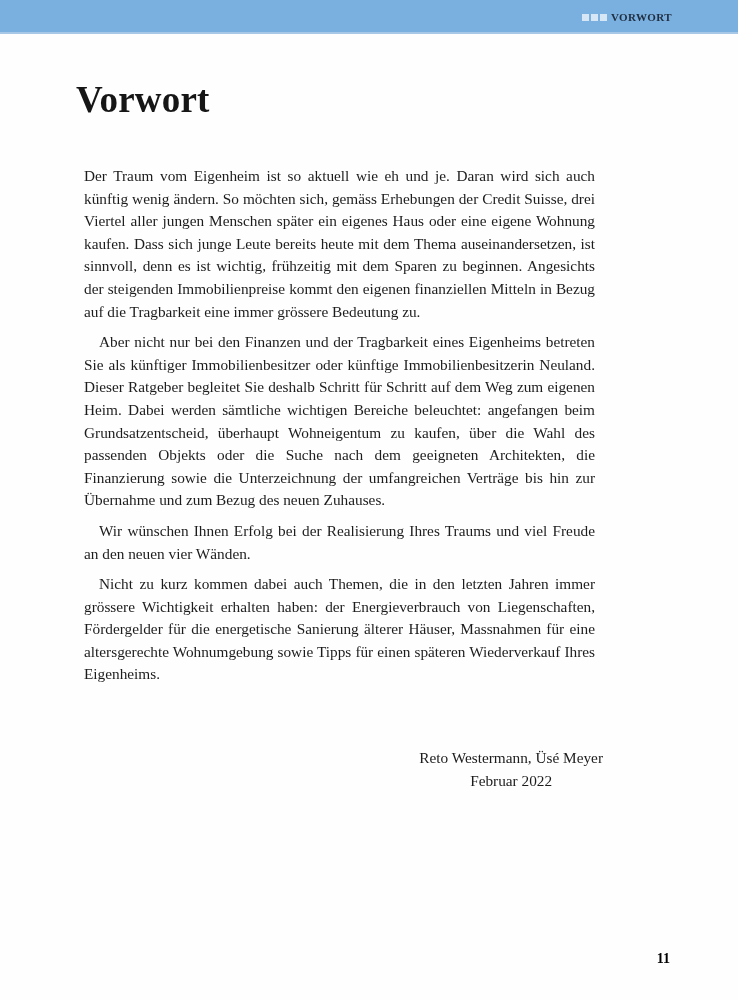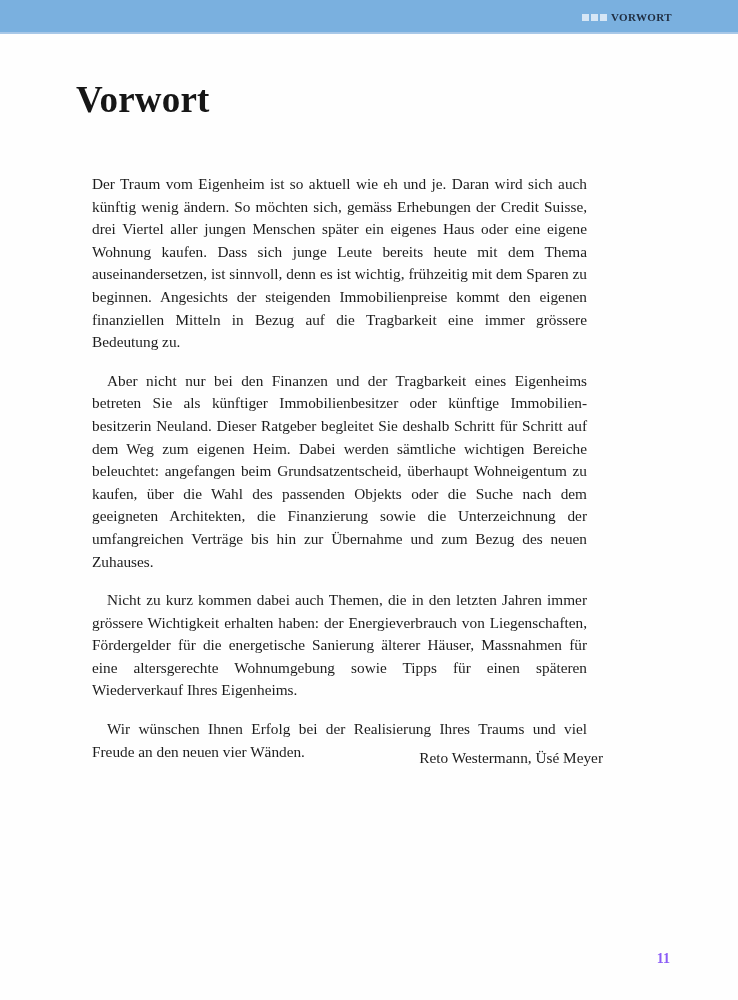--- a/index.html
+++ b/index.html
@@ -63,62 +63,63 @@
       position: absolute;
       left: 76px;
       top: 157px;
       width: 527px;
       font-size: 15.3px;
       line-height: 22.6px;
       text-align: justify;
       hyphens: manual;
     }
     .body-text p {
-      margin: 16px;
+      margin: 8px;
       text-indent: 15px;
     }
     .body-text p.first {
       text-indent: 0;
     }
     .signature {
       position: absolute;
       right: 135px;
       top: 747px;
       text-align: center;
       font-size: 15.3px;
       line-height: 22.6px;
     }
     .page-number {
       position: absolute;
       right: 68px;
       top: 951px;
       font-weight: bold;
       font-size: 14px;
-      color: #8b5cf6;
+      color: #000000;
       text-align: center;
     }
   </style>
 </head>
 <body>
 
 <div class="header-bar">
   <div class="header-label">
     <span class="sq"></span>
     <span class="sq"></span>
     <span class="sq last"></span>
     <span class="header-text">VORWORT</span>
   </div>
 </div>
 
 <h1 class="title">Vorwort</h1>
 
 <div class="body-text">
   <p class="first">Der Traum vom Eigenheim ist so aktuell wie eh und je. Daran wird sich auch künftig wenig ändern. So möchten sich, gemäss Erhebungen der Credit Suisse, drei Viertel aller jungen Menschen später ein eigenes Haus oder eine eigene Wohnung kaufen. Dass sich junge Leute bereits heute mit dem Thema auseinandersetzen, ist sinnvoll, denn es ist wichtig, früh­zeitig mit dem Sparen zu beginnen. Angesichts der steigenden Immobilien­preise kommt den eigenen finanziellen Mitteln in Bezug auf die Tragbar­keit eine immer grössere Bedeutung zu.</p>
   <p>Aber nicht nur bei den Finanzen und der Tragbarkeit eines Eigenheims betreten Sie als künftiger Immobilienbesitzer oder künftige Immobilien­besitzerin Neuland. Dieser Ratgeber begleitet Sie deshalb Schritt für Schritt auf dem Weg zum eigenen Heim. Dabei werden sämtliche wichti­gen Bereiche beleuchtet: angefangen beim Grundsatzentscheid, über­haupt Wohneigentum zu kaufen, über die Wahl des passenden Objekts oder die Suche nach dem geeigneten Architekten, die Finanzierung sowie die Unterzeichnung der umfangreichen Verträge bis hin zur Übernahme und zum Bezug des neuen Zuhauses.</p>
+  <p>Wir wünschen Ihnen Erfolg bei der Realisierung Ihres Traums und viel Freude an den neuen vier Wänden.</p>
   <p>Nicht zu kurz kommen dabei auch Themen, die in den letzten Jahren immer grössere Wichtigkeit erhalten haben: der Energieverbrauch von Liegenschaften, Fördergelder für die energetische Sanierung älterer Häu­ser, Massnahmen für eine altersgerechte Wohnumgebung sowie Tipps für einen späteren Wiederverkauf Ihres Eigenheims.</p>
-  <p>Wir wünschen Ihnen Erfolg bei der Realisierung Ihres Traums und viel Freude an den neuen vier Wänden.</p>
 </div>
 
 <div class="signature">
   <div>Reto Westermann, Üsé Meyer</div>
+  <div>Februar 2022</div>
 </div>
 
 <div class="page-number">11</div>
 
 </body></html>

